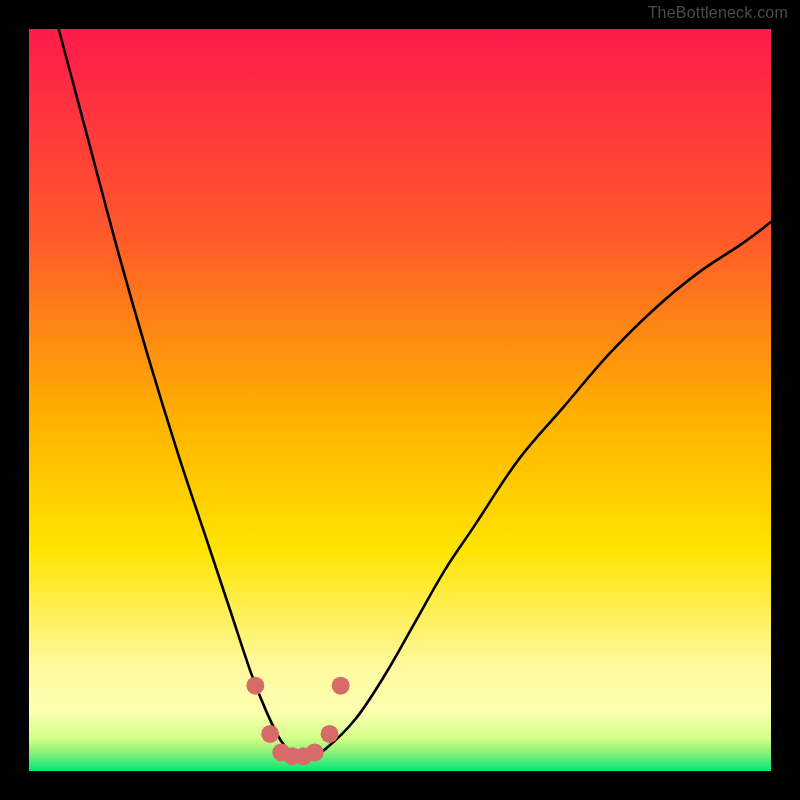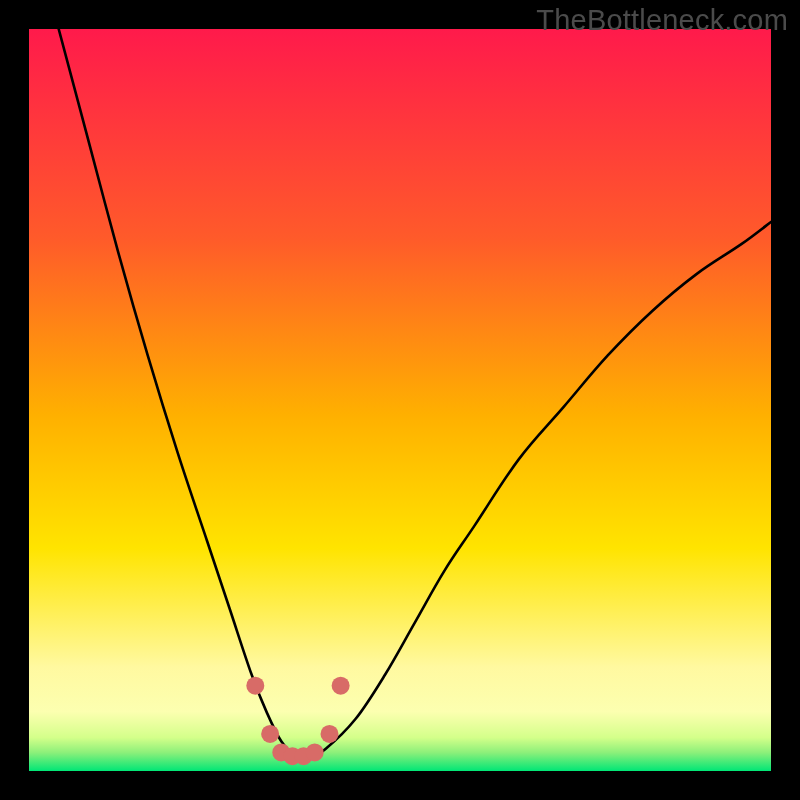--- a/index.html
+++ b/index.html
@@ -26,21 +26,21 @@
     overflow: hidden;
   }
   .plot svg {
     display: block;
   }
   .watermark {
     position: absolute;
     top: 4px;
     right: 12px;
     color: #4b4b4b;
-    font-size: 29px;
+    font-size: 16px;
     font-weight: 400;
     letter-spacing: 0.2px;
     user-select: none;
   }
 </style>
 </head>
 <body>
 
 <div class="frame">
 

